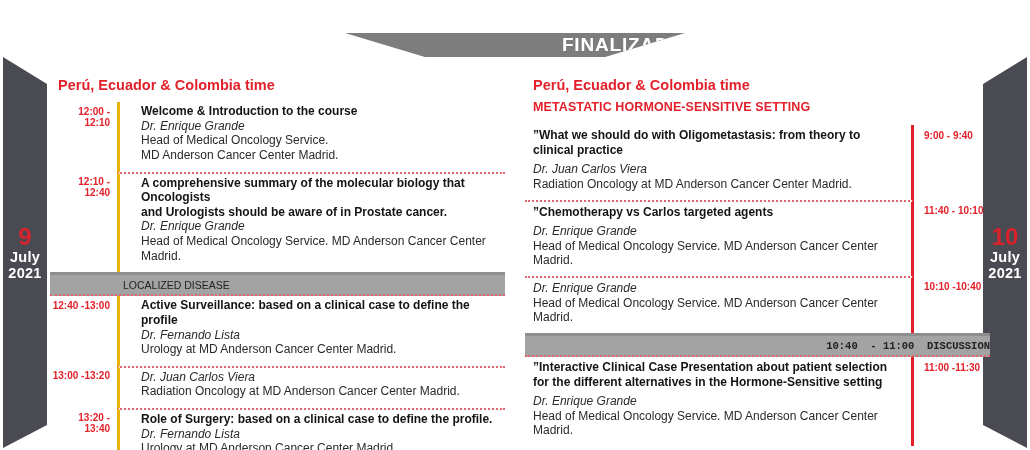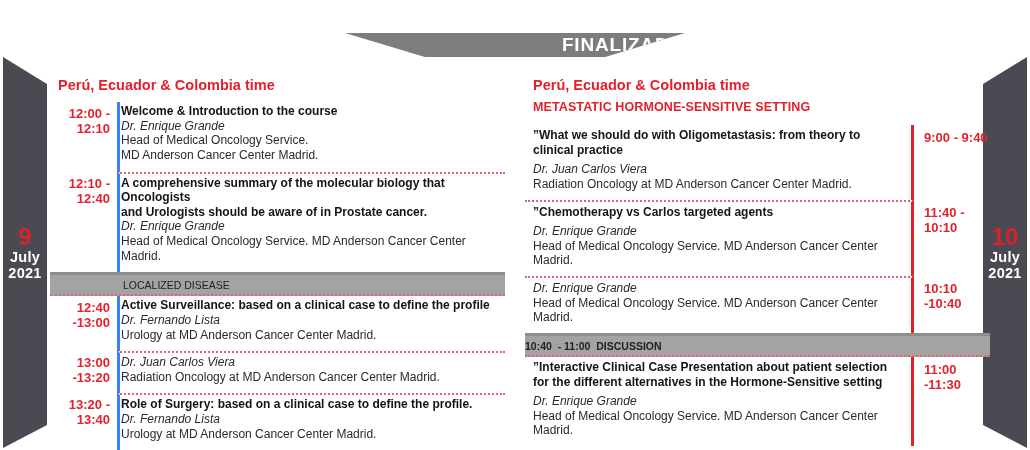--- a/index.html
+++ b/index.html
@@ -26,35 +26,35 @@
   .col{position:absolute;top:75px;}
   .col-left{left:50px;width:455px;}
   .col-right{left:525px;width:465px;}
   .tz{color:#e3212b;font-weight:bold;font-size:14.5px;margin:2px 0 9px 8px;}
   .col-right .tz{margin-bottom:7px;}
   .setting{color:#e3212b;font-weight:bold;font-size:12.5px;margin:0 0 11px 8px;letter-spacing:.1px;}
   
   .sess{display:grid;}
   .sess-l{grid-template-columns:67px 1fr;}
   .sess-r{grid-template-columns:1fr 76px;}
-  .sess .time{color:#e3212b;font-weight:bold;font-size:13px;}
+  .sess .time{color:#e3212b;font-weight:bold;font-size:10px;}
   .sess-l .time{text-align:right;padding:4px 7px 0 0;}
   .sess-r .time{text-align:left;padding:5px 0 0 10px;}
-  .sess-l .content{border-left:3px solid #3b82f6;padding:2px 0 9px 1px;}
+  .sess-l .content{border-left:3px solid #eab308;padding:2px 0 9px 21px;}
   .sess-r .content{border-right:3px solid #e3212b;padding:3px 10px 8px 8px;}
   .sess.sep .content{border-top:2px dotted #e2646c;}
   .title{font-weight:bold;font-size:12px;line-height:1.22;color:#141414;white-space:pre-line;}
   .sess-r .title{margin-bottom:5px;}
   .speaker{font-style:italic;font-size:12px;line-height:1.22;color:#2a2a2a;}
   .affil{font-size:12px;line-height:1.22;color:#2a2a2a;white-space:pre-line;}
   
   .bar{background:#a3a3a3;border-top:3px solid #8e8e8e;border-bottom:2px dotted #e2646c;
     font-size:10.5px;color:#222;padding:4px 0 3px 0;white-space:pre-wrap;}
   .bar-left{padding-left:73px;}
-  .bar-center{text-align:left;font-weight:bold;}
+  .bar-center{text-align:right;font-weight:bold;font-family:Liberation Mono, monospace;}
 </style>
 </head>
 <body>
 
 <div class="banner">
   <span>FINALIZADO</span>
 </div>
 
 <div class="ribbon ribbon-left">
   <div class="date-block">

